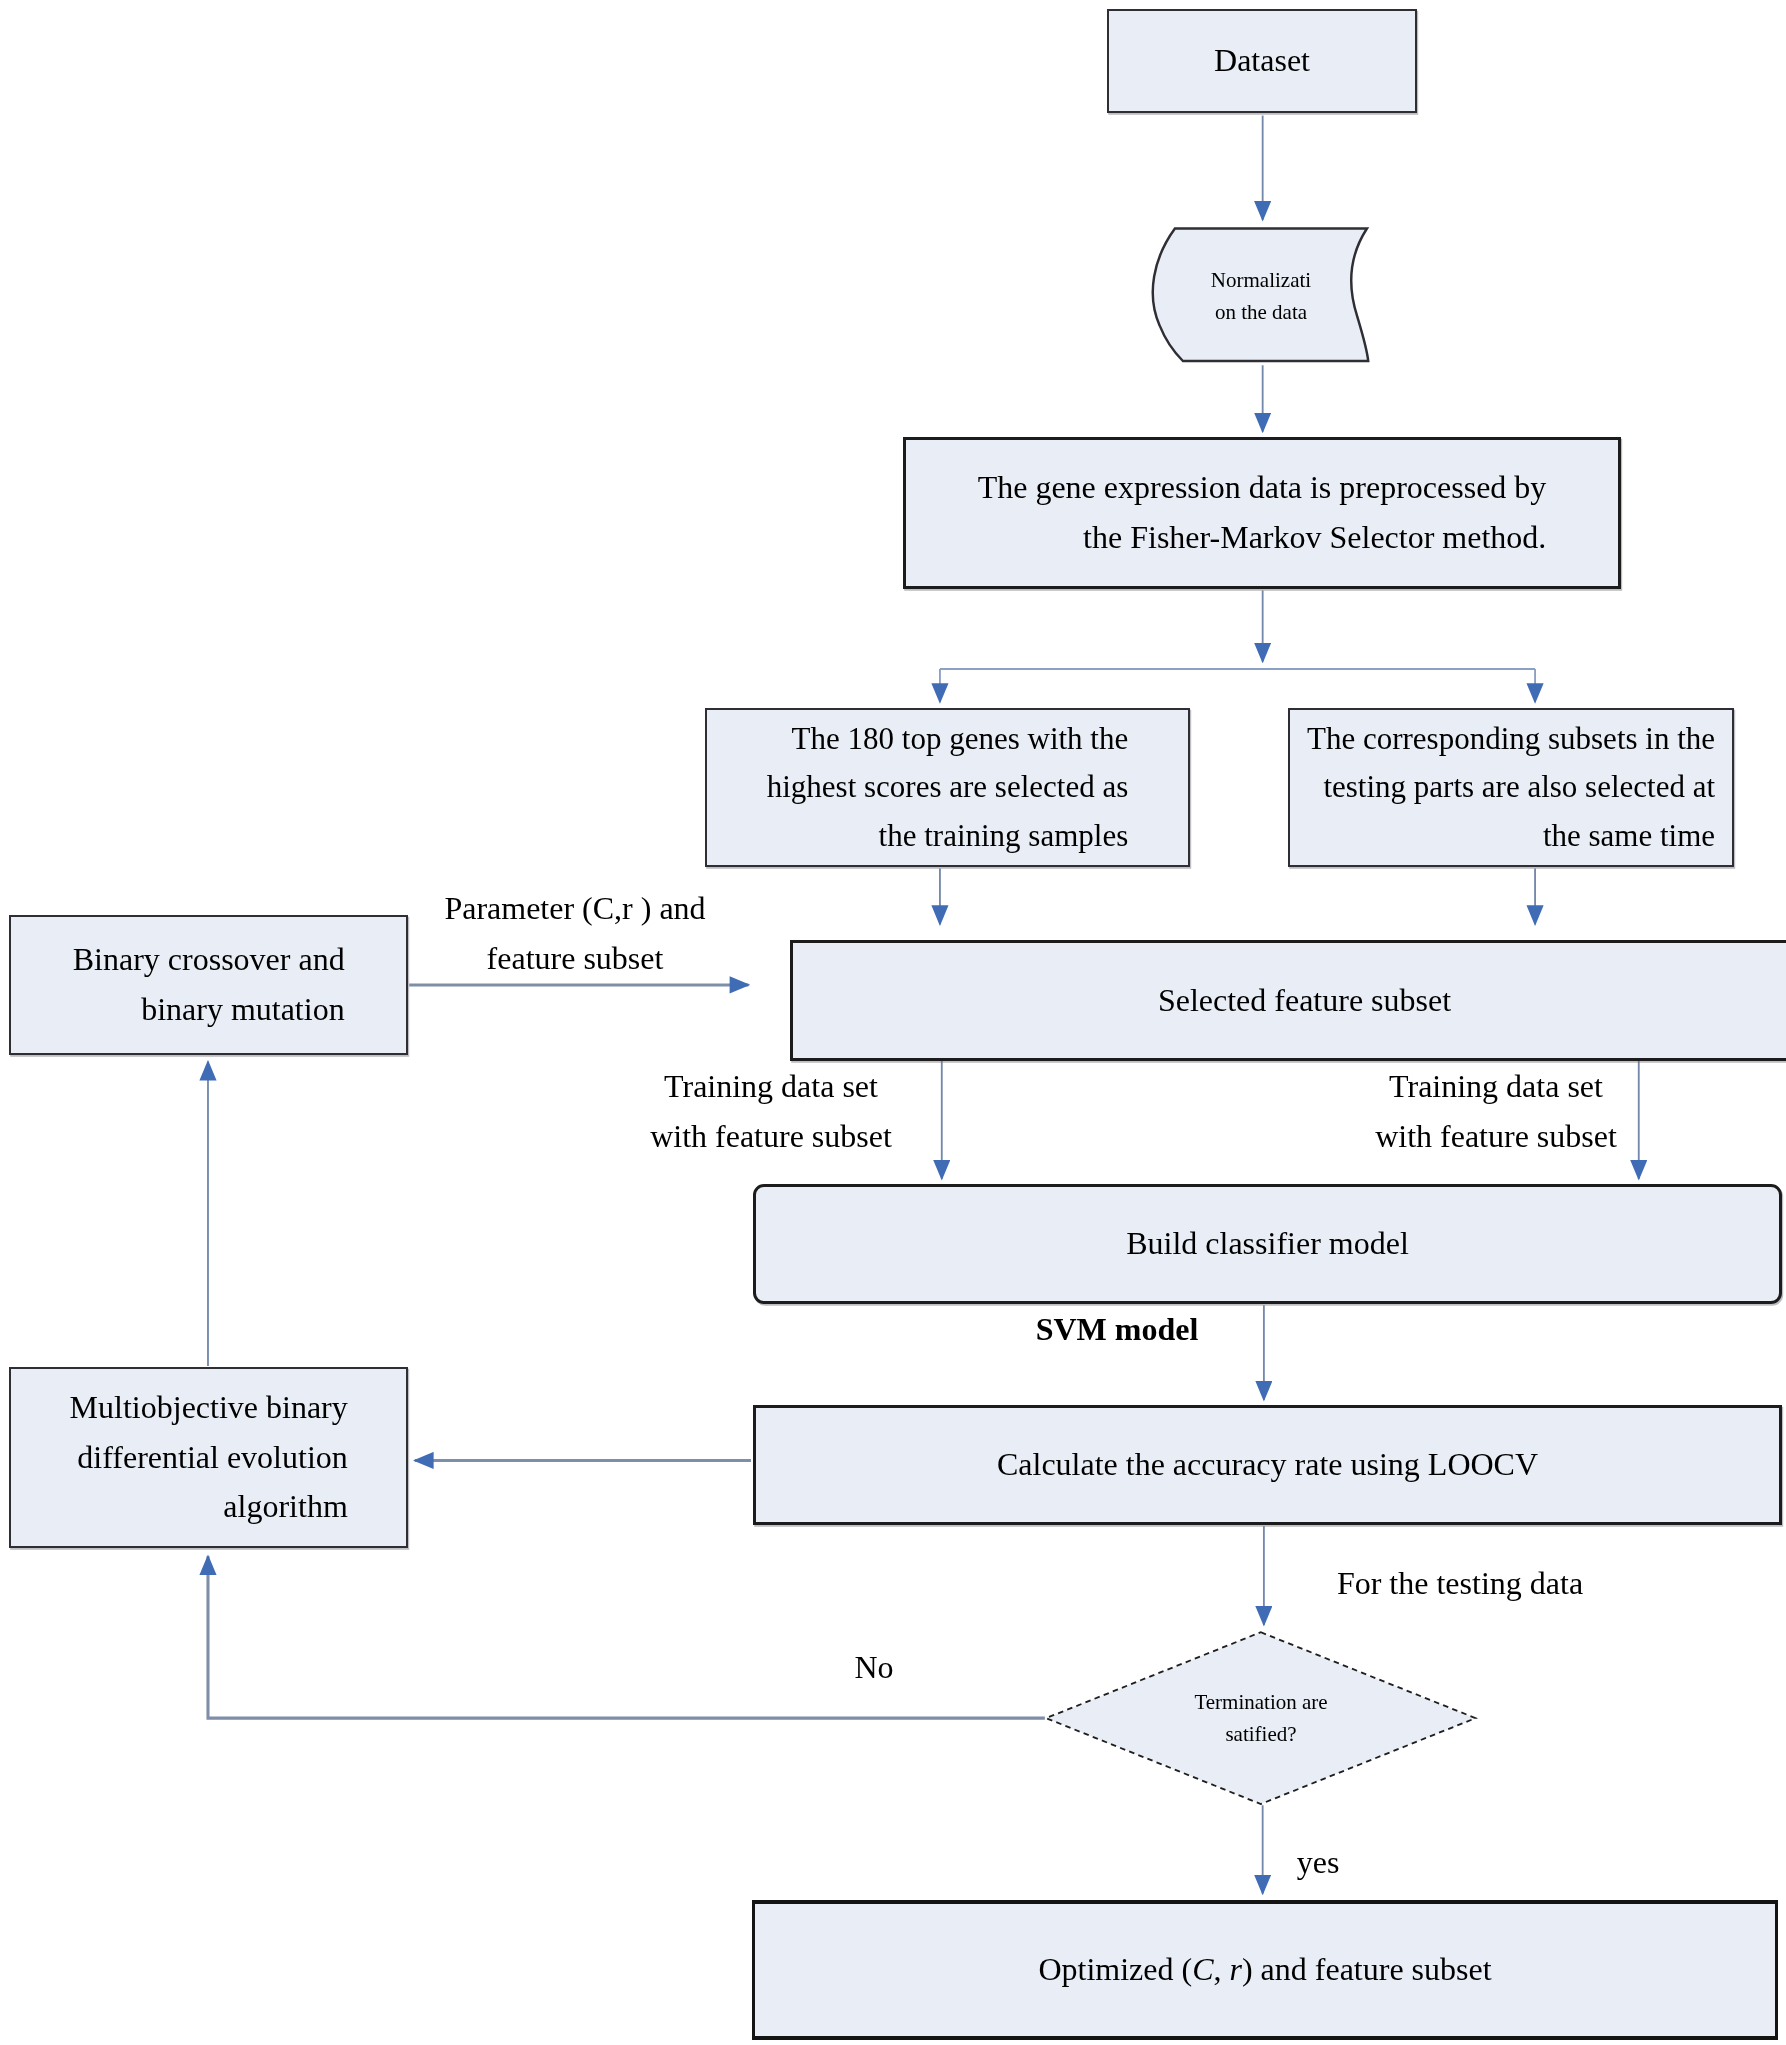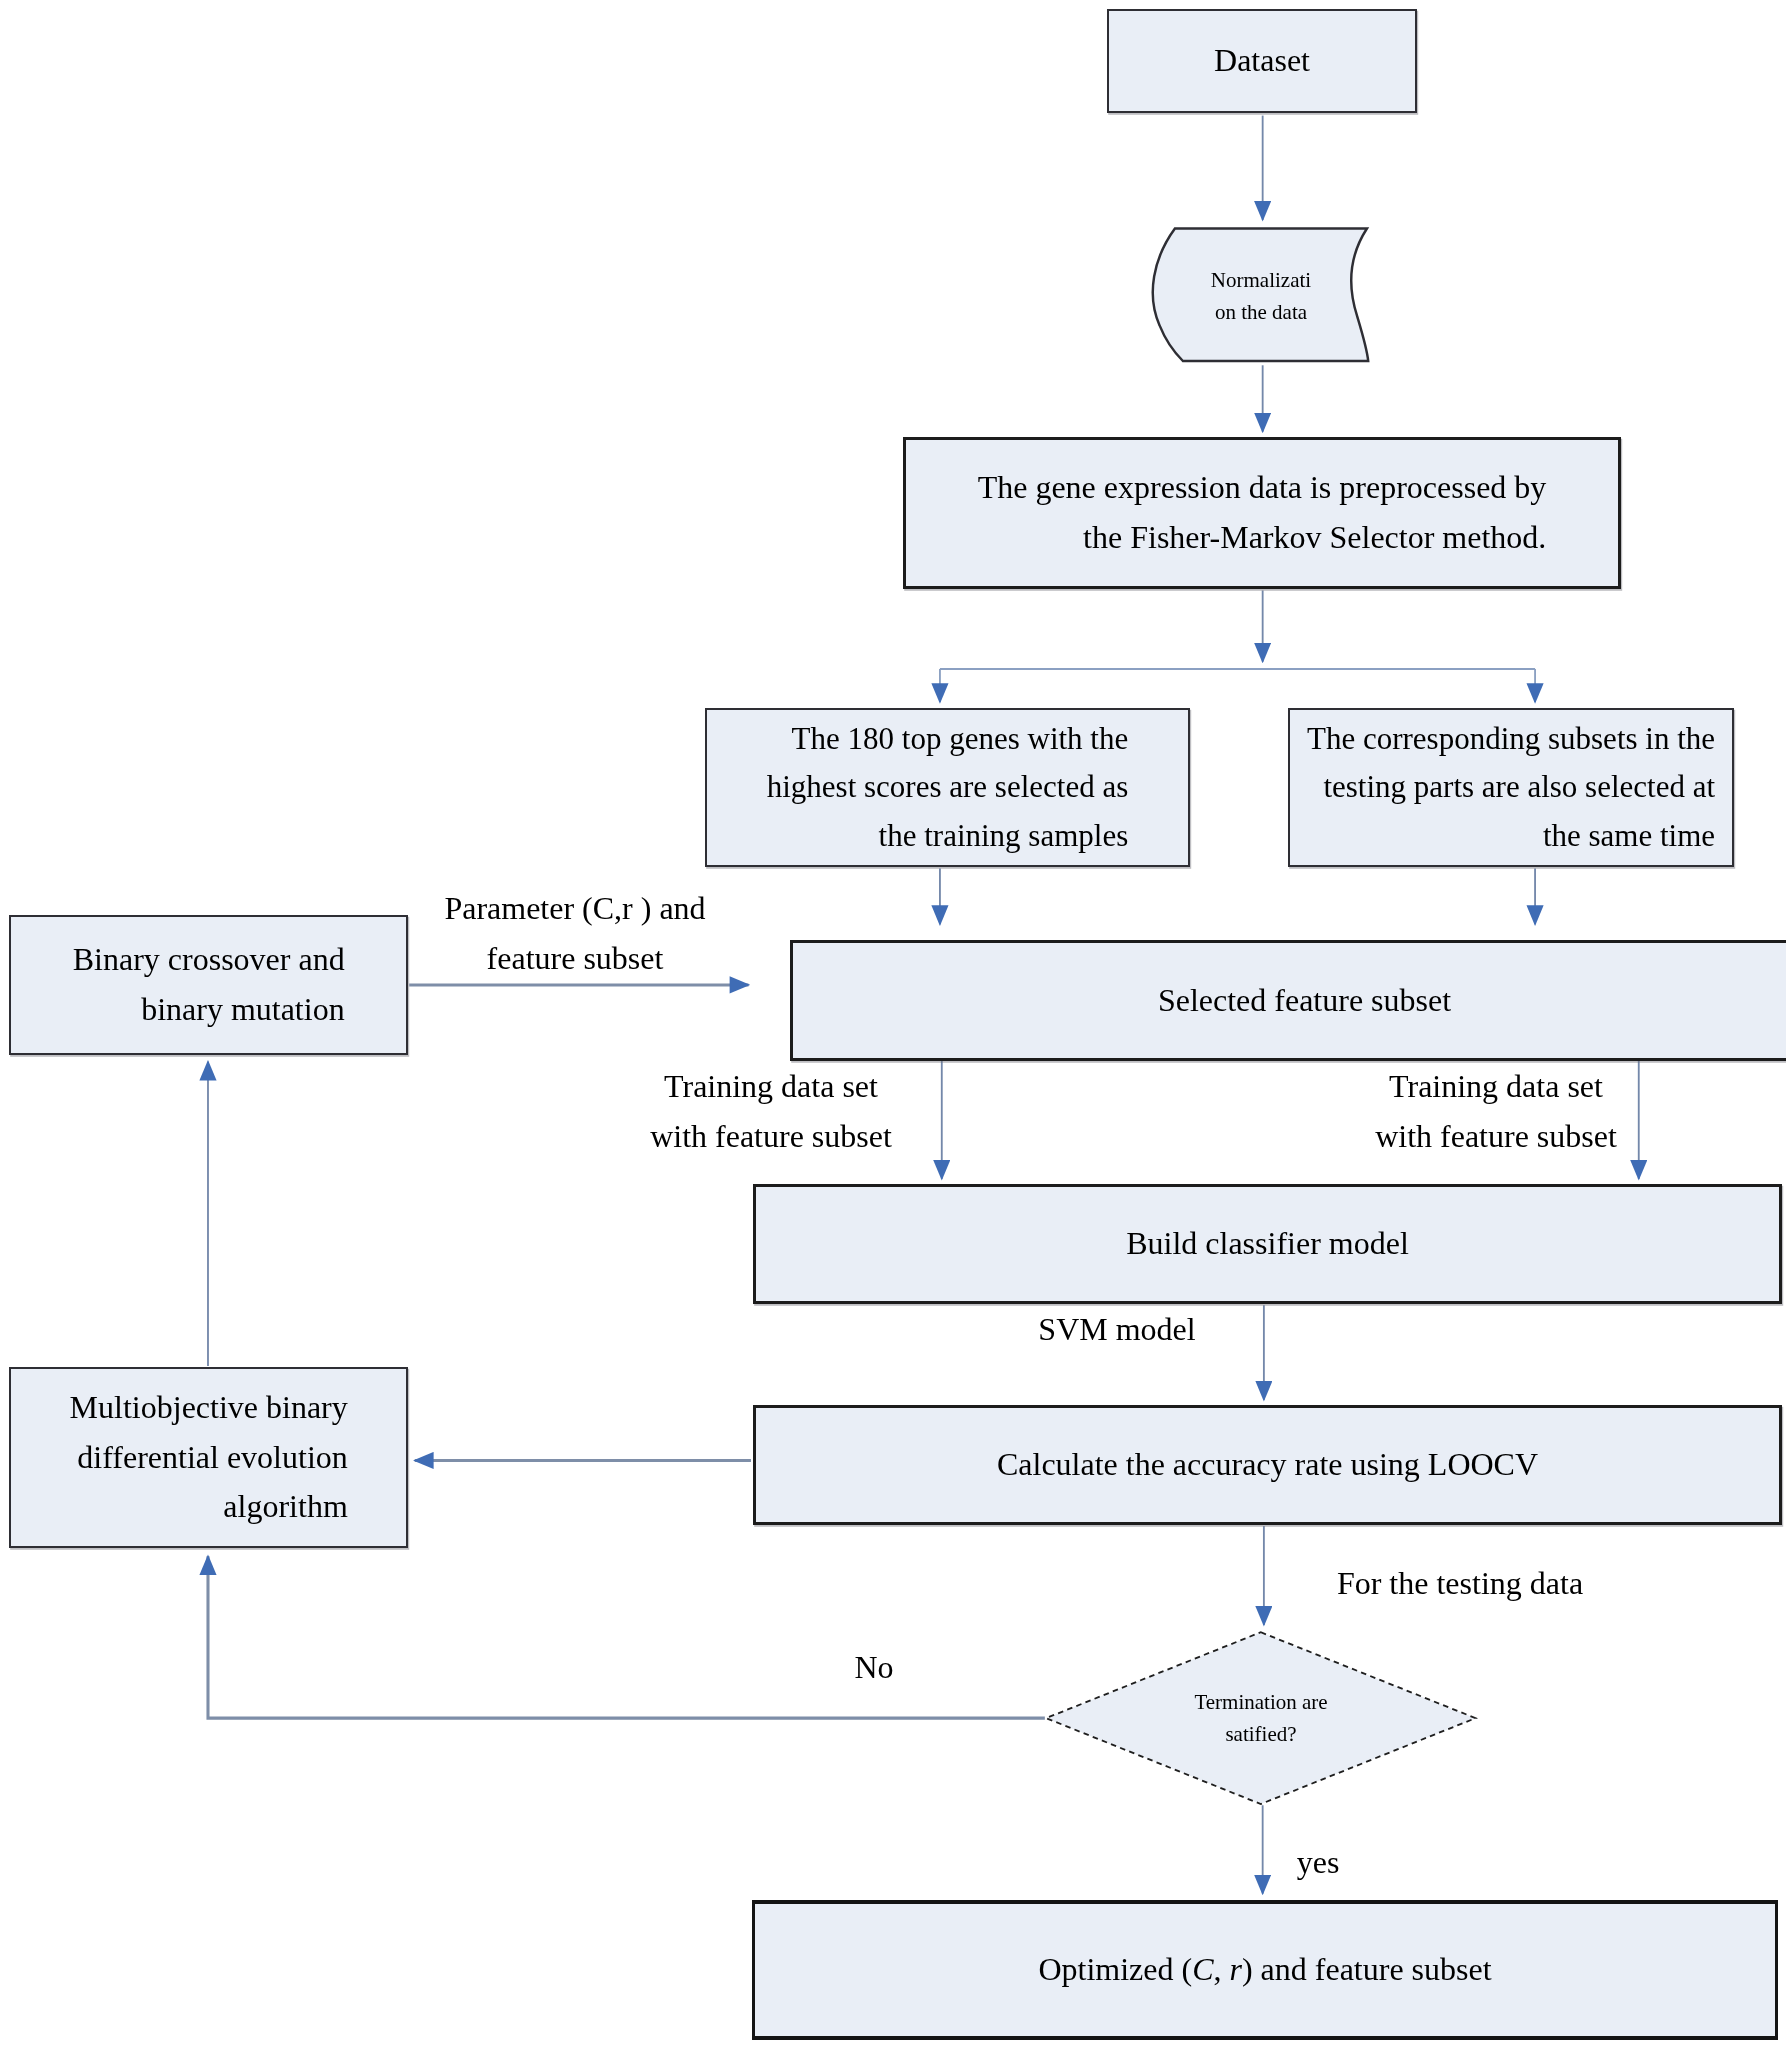--- a/index.html
+++ b/index.html
@@ -105,21 +105,21 @@
 
   <div class="node b3" style="left:1288px;top:708px;width:446px;height:159px;font-size:31px;">The corresponding subsets in the
 testing parts are also selected at
 the same time</div>
 
   <div class="node b4" style="left:790px;top:930px;width:1029px;height:121px;margin-top:10px;">Selected feature subset</div>
 
   <div class="node b3" style="left:9.2px;top:915px;width:399px;height:140px;">Binary crossover and
 binary mutation</div>
 
-  <div class="node b4" style="left:753px;top:1184px;width:1029px;height:120px;">Build classifier model</div>
+  <div class="node b4" style="left:753px;top:1184px;width:1029px;height:120px;border-radius:11px;">Build classifier model</div>
 
   <div class="node b3" style="left:9.2px;top:1367px;width:399px;height:181px;">Multiobjective binary
 differential evolution
 algorithm</div>
 
   <div class="node b4" style="left:753px;top:1405px;width:1029px;height:120px;">Calculate the accuracy rate using LOOCV</div>
 
   <div class="shape-text" style="left:1261px;top:1718px;width:380px;">Termination are
 satified?</div>
 
@@ -129,21 +129,21 @@
 
   <div class="lbl" style="left:575px;top:934px;width:344px;">Parameter (C,r ) and
 feature subset</div>
 
   <div class="lbl" style="left:771px;top:1112px;width:344px;">Training data set
 with feature subset</div>
 
   <div class="lbl" style="left:1496px;top:1112px;width:344px;">Training data set
 with feature subset</div>
 
-  <div class="lbl" style="left:1117px;top:1330px;width:258px;">SVM model</div>
+  <div class="lbl" style="left:1117px;top:1330px;width:258px;font-weight:bold;">SVM model</div>
 
   <div class="lbl" style="left:1460px;top:1584px;width:344px;">For the testing data</div>
 
   <div class="lbl" style="left:874px;top:1668px;width:86px;">No</div>
 
   <div class="lbl" style="left:1318px;top:1863px;width:98px;">yes</div>
 
 </div>
 
 

